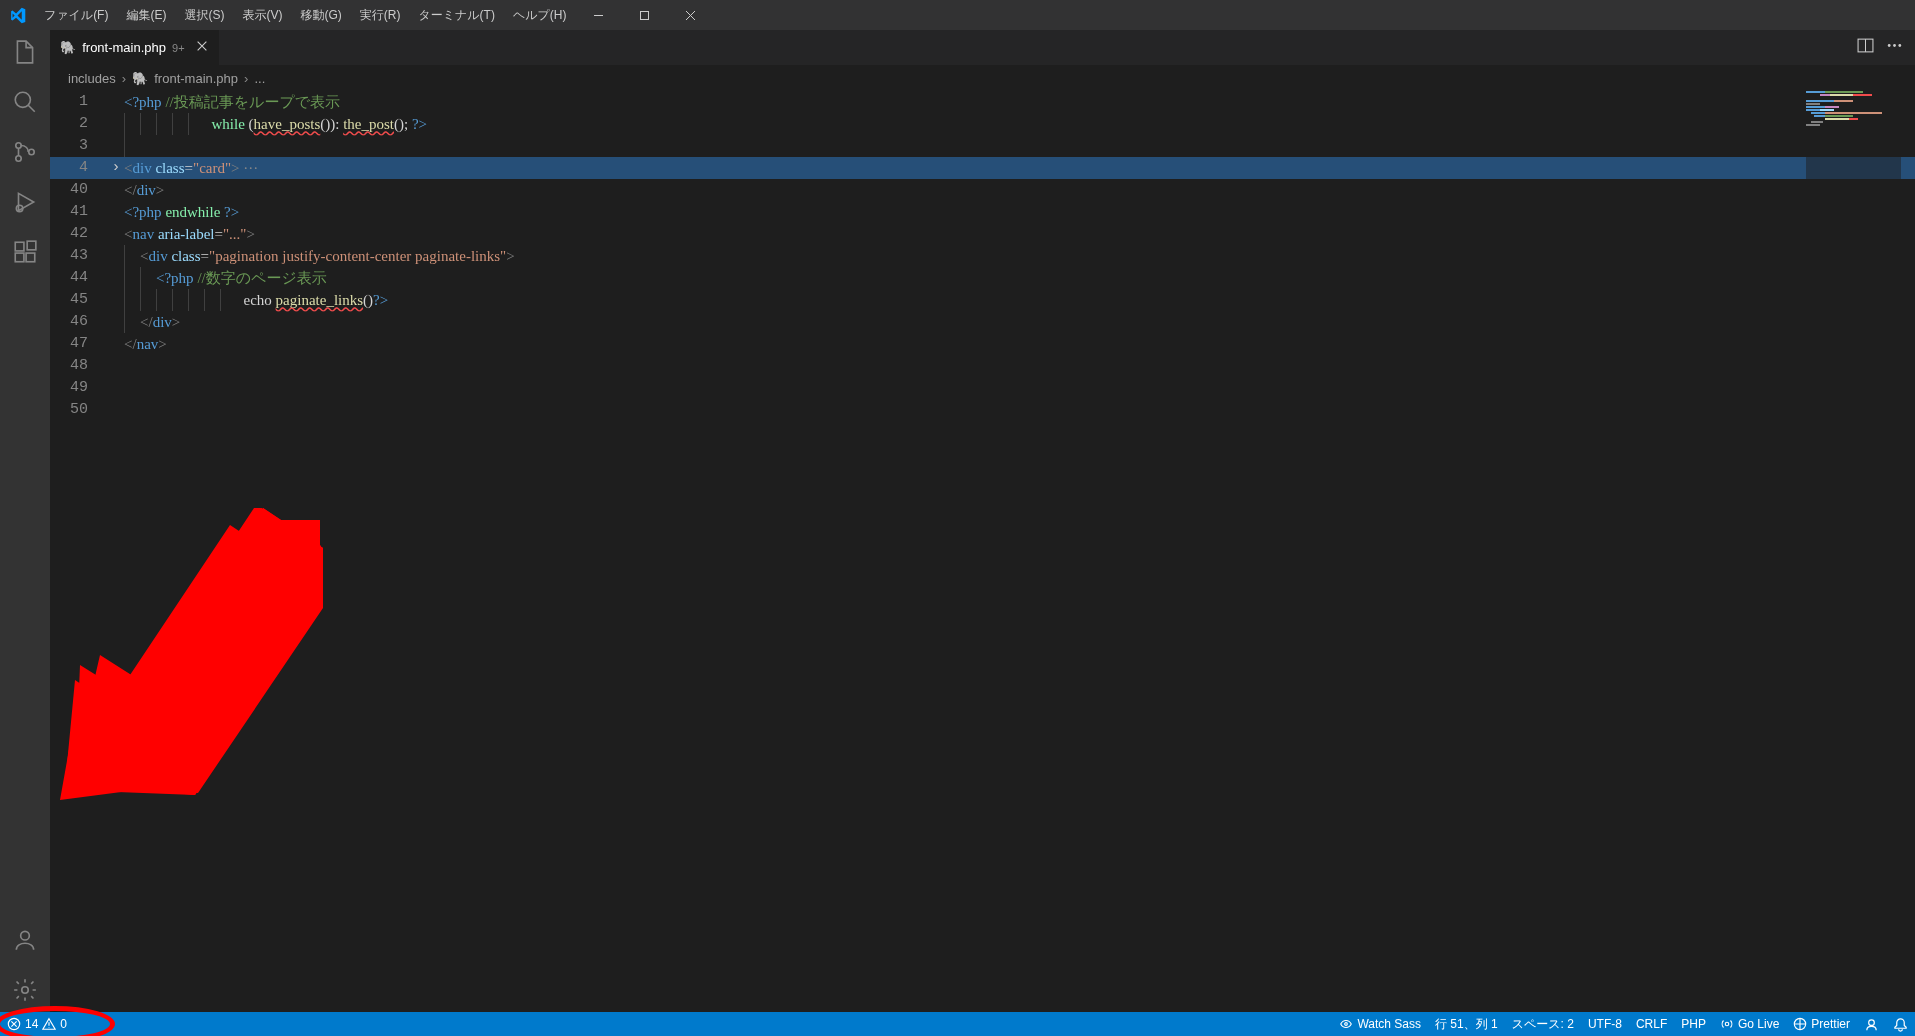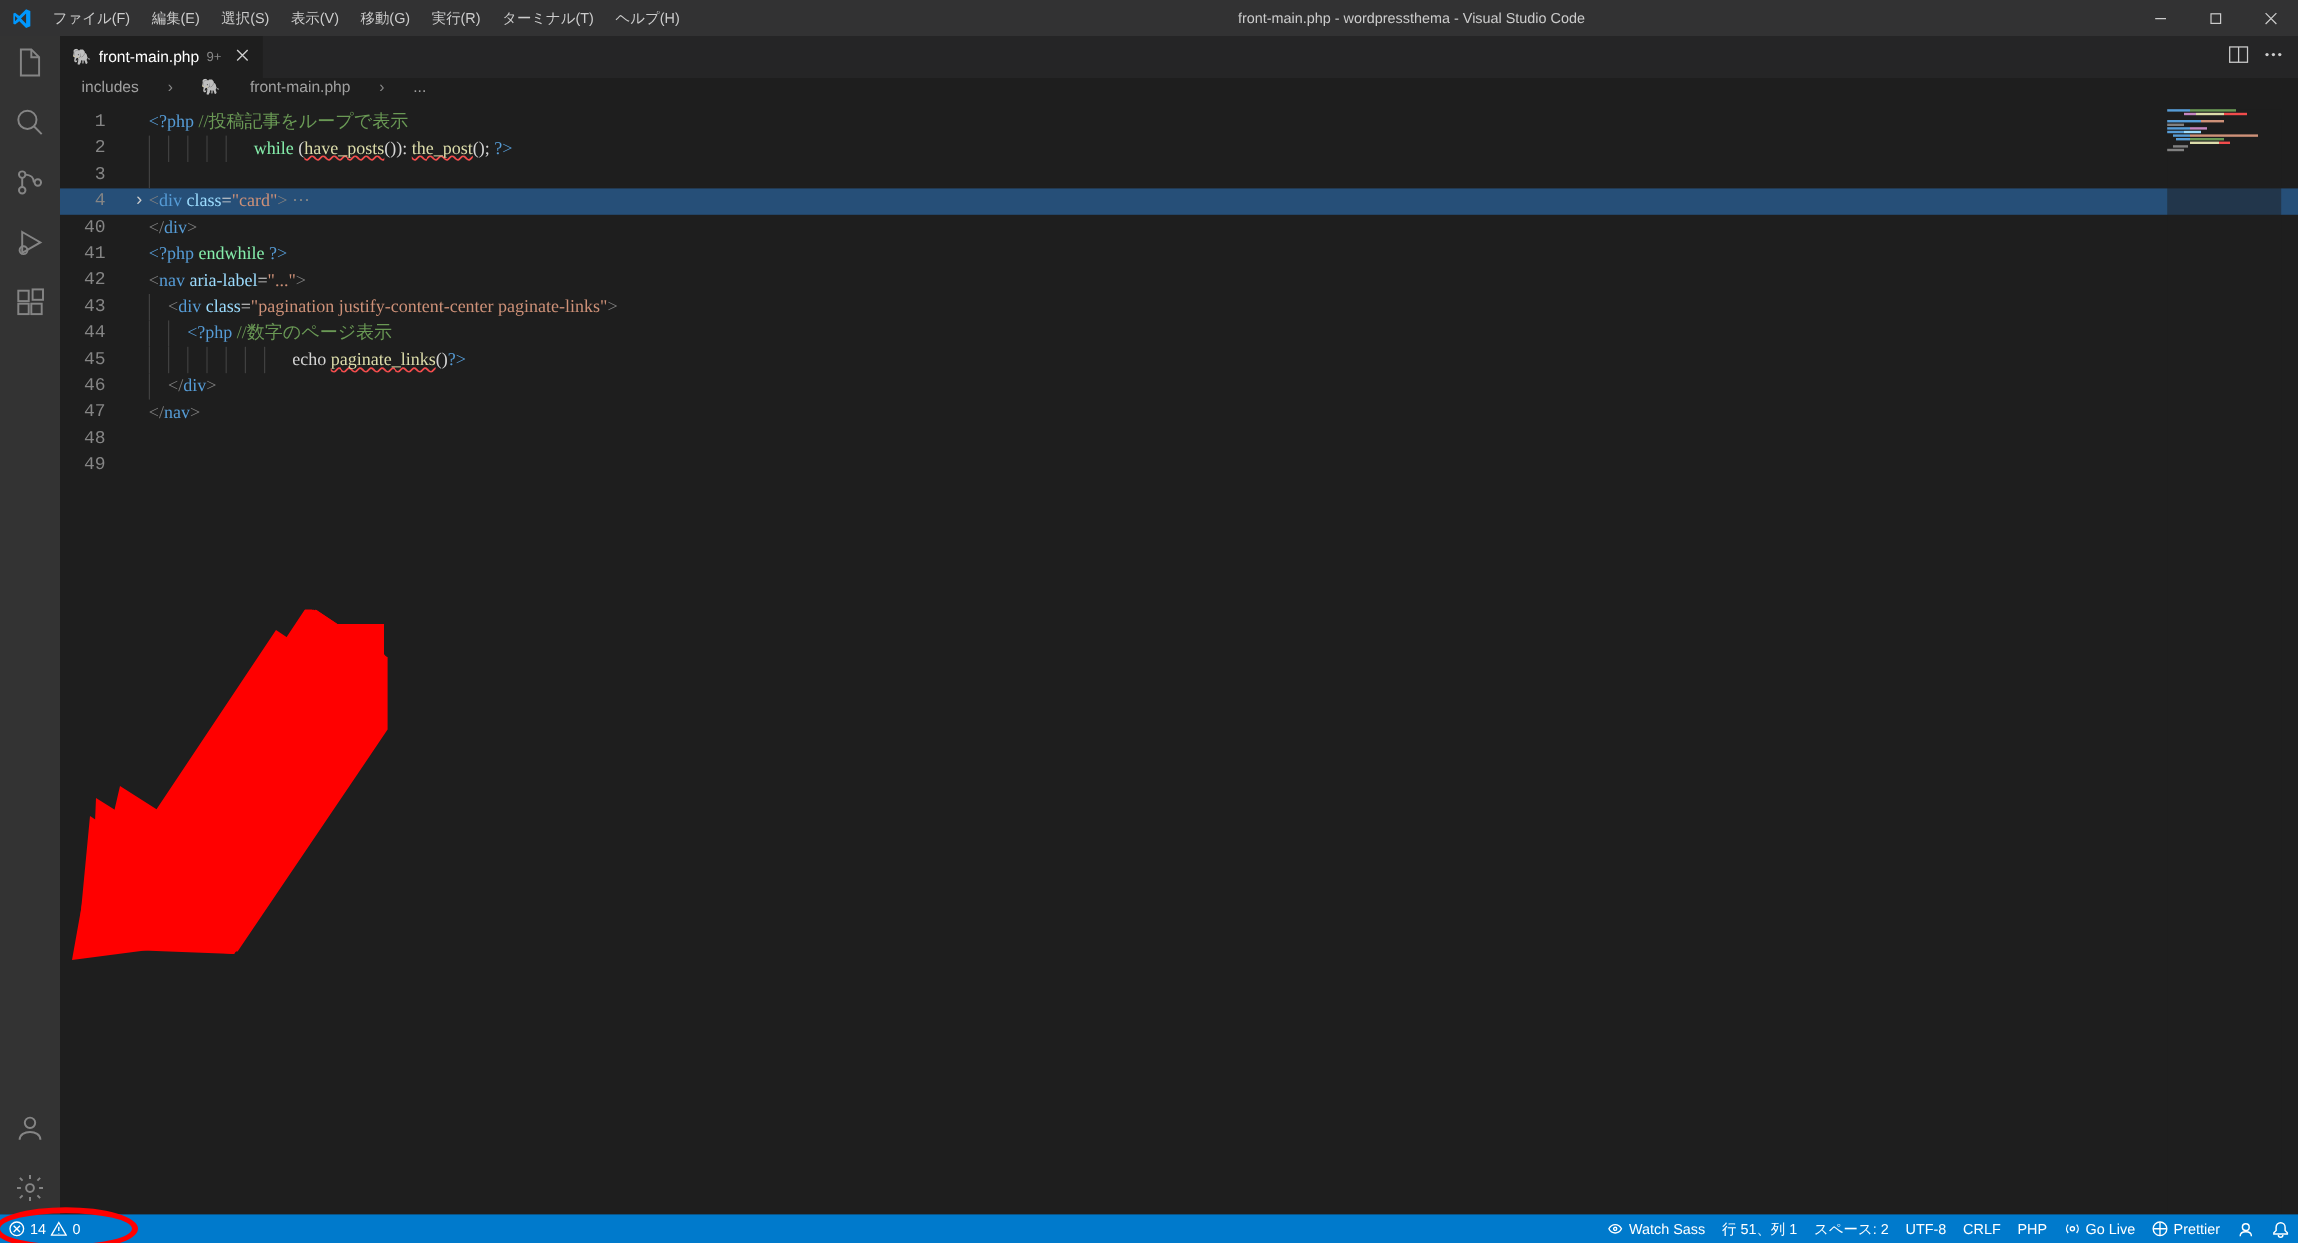--- a/index.html
+++ b/index.html
@@ -17,21 +17,21 @@
 .activity-top, .activity-bottom { display: flex; flex-direction: column; align-items: center; gap: 22px; }
 .activity-icon { width: 28px; height: 28px; display: flex; justify-content: center; align-items: center; color: #858585; cursor: pointer; }
 .editor-area { flex: 1; display: flex; flex-direction: column; background: #1e1e1e; }
 .tabs-row { height: 35px; background: #252526; display: flex; align-items: stretch; }
 .tab { display: flex; align-items: center; gap: 6px; padding: 0 10px; background: #1e1e1e; border-right: 1px solid #252526; font-size: 13px; }
 .tab .php-icon { color: #a074c4; }
 .tab .name { color: #ffffff; }
 .tab .dirty { color: #888; font-size: 11px; }
 .tab .close { color: #cccccc; margin-left: 4px; }
 .tab-actions { margin-left: auto; display: flex; align-items: center; gap: 12px; padding-right: 12px; color: #cccccc; }
-.breadcrumb { height: 26px; display: flex; align-items: flex-start; padding-left: 18px; font-size: 13px; color: #a0a0a0; gap: 24px; }
+.breadcrumb { height: 26px; display: flex; align-items: center; padding-left: 18px; font-size: 13px; color: #a0a0a0; gap: 6px; }
 .bc-sep { color: #888; }
 .bc-icon { color: #a074c4; }
 .code-area { flex: 1; display: flex; font-family: Consolas, "Courier New", monospace; font-size: 15px; line-height: 22px; position: relative; }
 .code-line { display: flex; height: 22px; white-space: pre; }
 .line-no { width: 58px; text-align: right; color: #858585; padding-right: 20px; }
 .fold { width: 16px; color: #cccccc; text-align: center; }
 .line-text { flex: 1; font-family: Liberation Serif, serif; }
 .hl-line { background: #264f78; }
 .cur-line { background: rgba(255,255,255,0.02); box-shadow: inset 0 0 0 1px #282828; }
 .indent-guide { border-left: 1px solid #404040; display: inline-block; width: 16px; height: 22px; vertical-align: top; }
@@ -68,21 +68,20 @@
   <div class="menu-items">
     <div class="menu-item">ファイル(F)</div>
     <div class="menu-item">編集(E)</div>
     <div class="menu-item">選択(S)</div>
     <div class="menu-item">表示(V)</div>
     <div class="menu-item">移動(G)</div>
     <div class="menu-item">実行(R)</div>
     <div class="menu-item">ターミナル(T)</div>
     <div class="menu-item">ヘルプ(H)</div>
   </div>
-  <div class="title-center">front-main.php - wordpressthema - Visual Studio Code</div>
   <div class="window-controls">
     <div class="win-ctrl">
         <svg width="11" height="11">
           <path stroke="currentColor" d="M1 5.5h9"></path>
         </svg>
       </div>
     <div class="win-ctrl">
         <svg width="11" height="11">
           <rect x="1.5" y="1.5" width="8" height="8" fill="none" stroke="currentColor"></rect>
         </svg>
@@ -191,20 +190,21 @@
         <div class="code-line"><div class="line-no">40</div><div class="fold"></div><div class="line-text"><span class="c-tag">&lt;/</span><span class="c-name">div</span><span class="c-tag">&gt;</span></div></div>
         <div class="code-line"><div class="line-no">41</div><div class="fold"></div><div class="line-text"><span class="c-php">&lt;?php </span><span class="c-kw">endwhile</span><span class="c-php"> ?&gt;</span></div></div>
         <div class="code-line"><div class="line-no">42</div><div class="fold"></div><div class="line-text"><span class="c-tag">&lt;</span><span class="c-name">nav</span><span> </span><span class="c-attr">aria-label</span><span class="c-white">=</span><span class="c-str">"..."</span><span class="c-tag">&gt;</span></div></div>
         <div class="code-line"><div class="line-no">43</div><div class="fold"></div><div class="line-text"><span class="indent-guide"></span><span class="c-tag">&lt;</span><span class="c-name">div</span><span> </span><span class="c-attr">class</span><span class="c-white">=</span><span class="c-str">"pagination justify-content-center paginate-links"</span><span class="c-tag">&gt;</span></div></div>
         <div class="code-line"><div class="line-no">44</div><div class="fold"></div><div class="line-text"><span class="indent-guide"></span><span class="indent-guide"></span><span class="c-php">&lt;?php </span><span class="c-cmt">//数字のページ表示</span></div></div>
         <div class="code-line"><div class="line-no">45</div><div class="fold"></div><div class="line-text"><span class="indent-guide"></span><span class="indent-guide"></span><span class="indent-guide"></span><span class="indent-guide"></span><span class="indent-guide"></span><span class="indent-guide"></span><span class="indent-guide"></span><span>  </span><span class="c-white">echo </span><span class="c-func squiggle">paginate_links</span><span class="c-white">()</span><span class="c-php">?&gt;</span></div></div>
         <div class="code-line"><div class="line-no">46</div><div class="fold"></div><div class="line-text"><span class="indent-guide"></span><span class="c-tag">&lt;/</span><span class="c-name">div</span><span class="c-tag">&gt;</span></div></div>
         <div class="code-line"><div class="line-no">47</div><div class="fold"></div><div class="line-text"><span class="c-tag">&lt;/</span><span class="c-name">nav</span><span class="c-tag">&gt;</span></div></div>
         <div class="code-line"><div class="line-no">48</div><div class="fold"></div><div class="line-text"></div></div>
         <div class="code-line"><div class="line-no">49</div><div class="fold"></div><div class="line-text"></div></div>
+        <div class="code-line"><div class="line-no">50</div><div class="fold"></div><div class="line-text"></div></div>
       </div>
       <div class="minimap">
         <div class="mm-line" style="background:linear-gradient(90deg,#569cd6 0 20%,#6a9955 20% 60%,transparent 60%)"></div>
         <div class="mm-line" style="background:linear-gradient(90deg,transparent 0 15%,#c586c0 15% 25%,#dcdcaa 25% 50%,#f14c4c 50% 70%,transparent 70%)"></div>
         <div class="mm-line"></div>
         <div class="mm-line" style="background:linear-gradient(90deg,#569cd6 0 30%,#ce9178 30% 50%,transparent 50%)"></div>
         <div class="mm-line" style="background:linear-gradient(90deg,#808080 0 15%,transparent 15%)"></div>
         <div class="mm-line" style="background:linear-gradient(90deg,#569cd6 0 20%,#c586c0 20% 35%,transparent 35%)"></div>
         <div class="mm-line" style="background:linear-gradient(90deg,#569cd6 0 15%,#9cdcfe 15% 30%,transparent 30%)"></div>
         <div class="mm-line" style="background:linear-gradient(90deg,transparent 0 5%,#569cd6 5% 20%,#ce9178 20% 80%,transparent 80%)"></div>

